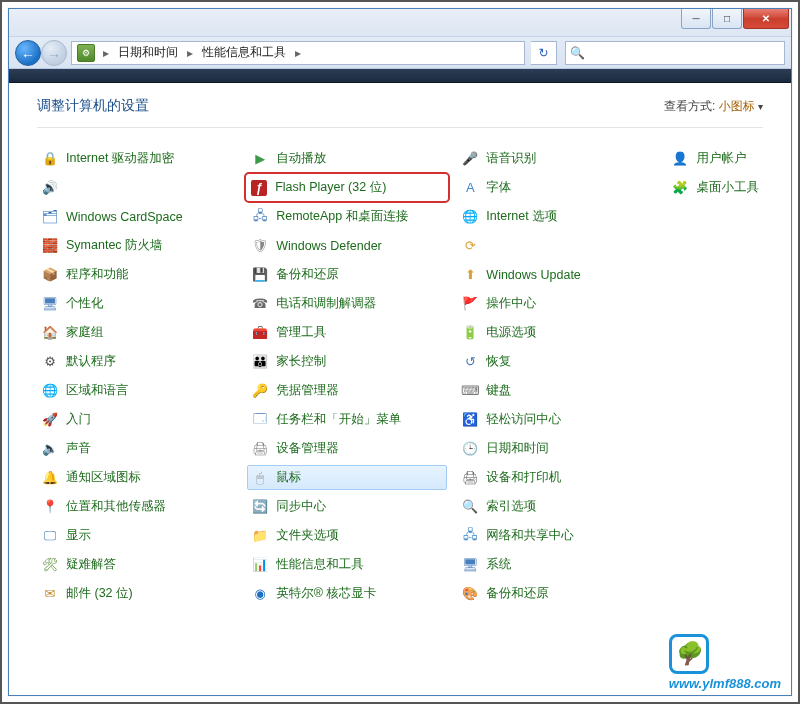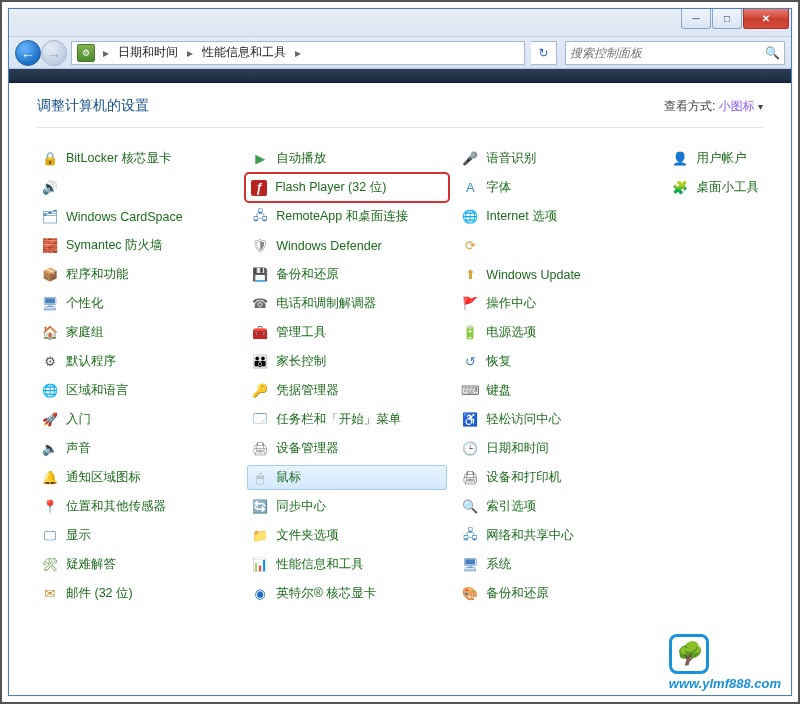--- a/index.html
+++ b/index.html
@@ -162,21 +162,21 @@
   }
   .content-head h1 {
     font-size: 14px;
     font-weight: normal;
     color: #1a4e8a;
   }
   .viewby {
     font-size: 12px;
     color: #444;
   }
-  .viewby a { color: #8b5cf6; text-decoration: none; }
+  .viewby a { color: #a16207; text-decoration: none; }
   .viewby .arrow { color:#444; font-size:10px; }
   .grid {
     display: grid;
     grid-template-columns: repeat(3, 1fr);
     gap: 4px 10px;
     grid-auto-flow: column;
     grid-template-rows: repeat(16, 25px);
   }
   .item {
     display: flex;
@@ -265,42 +265,41 @@
     <div class="breadcrumb">
       <span class="bc-icon">⚙</span>
       <span class="bc-sep">▸</span>
       <span class="bc-part">日期和时间</span>
       <span class="bc-sep">▸</span>
       <span class="bc-part">性能信息和工具</span>
       <span class="bc-sep">▸</span>
     </div>
     <div class="refresh-box">↻</div>
     <div class="searchbox">
-      <input placeholder="搜索控制面板" style="">
       <span class="sicon">🔍</span>
     </div>
   </div>
 
   <div class="toolbar"></div>
 
   <div class="content">
     <div class="content-head">
       <h1>调整计算机的设置</h1>
       <div class="viewby">
         <span>查看方式:</span>
         <a href="#">小图标</a>
         <span class="arrow">▾</span>
       </div>
     </div>
 
     <div class="grid" id="grid">
 
     <div class="item">
           <span class="ico" style="color: rgb(43, 111, 181);">🔒</span>
-          <span class="label">BitLocker 核芯显卡</span>
+          <span class="label">Internet 驱动器加密</span>
         </div>
         <div class="item">
           <span class="ico" style="color: rgb(212, 106, 30);">🔊</span>
         </div>
         <div class="item">
           <span class="ico" style="color: rgb(43, 111, 181);">🗂</span>
           <span class="label">Windows CardSpace</span>
         </div>
         <div class="item">
           <span class="ico" style="color: rgb(200, 75, 40);">🧱</span>

